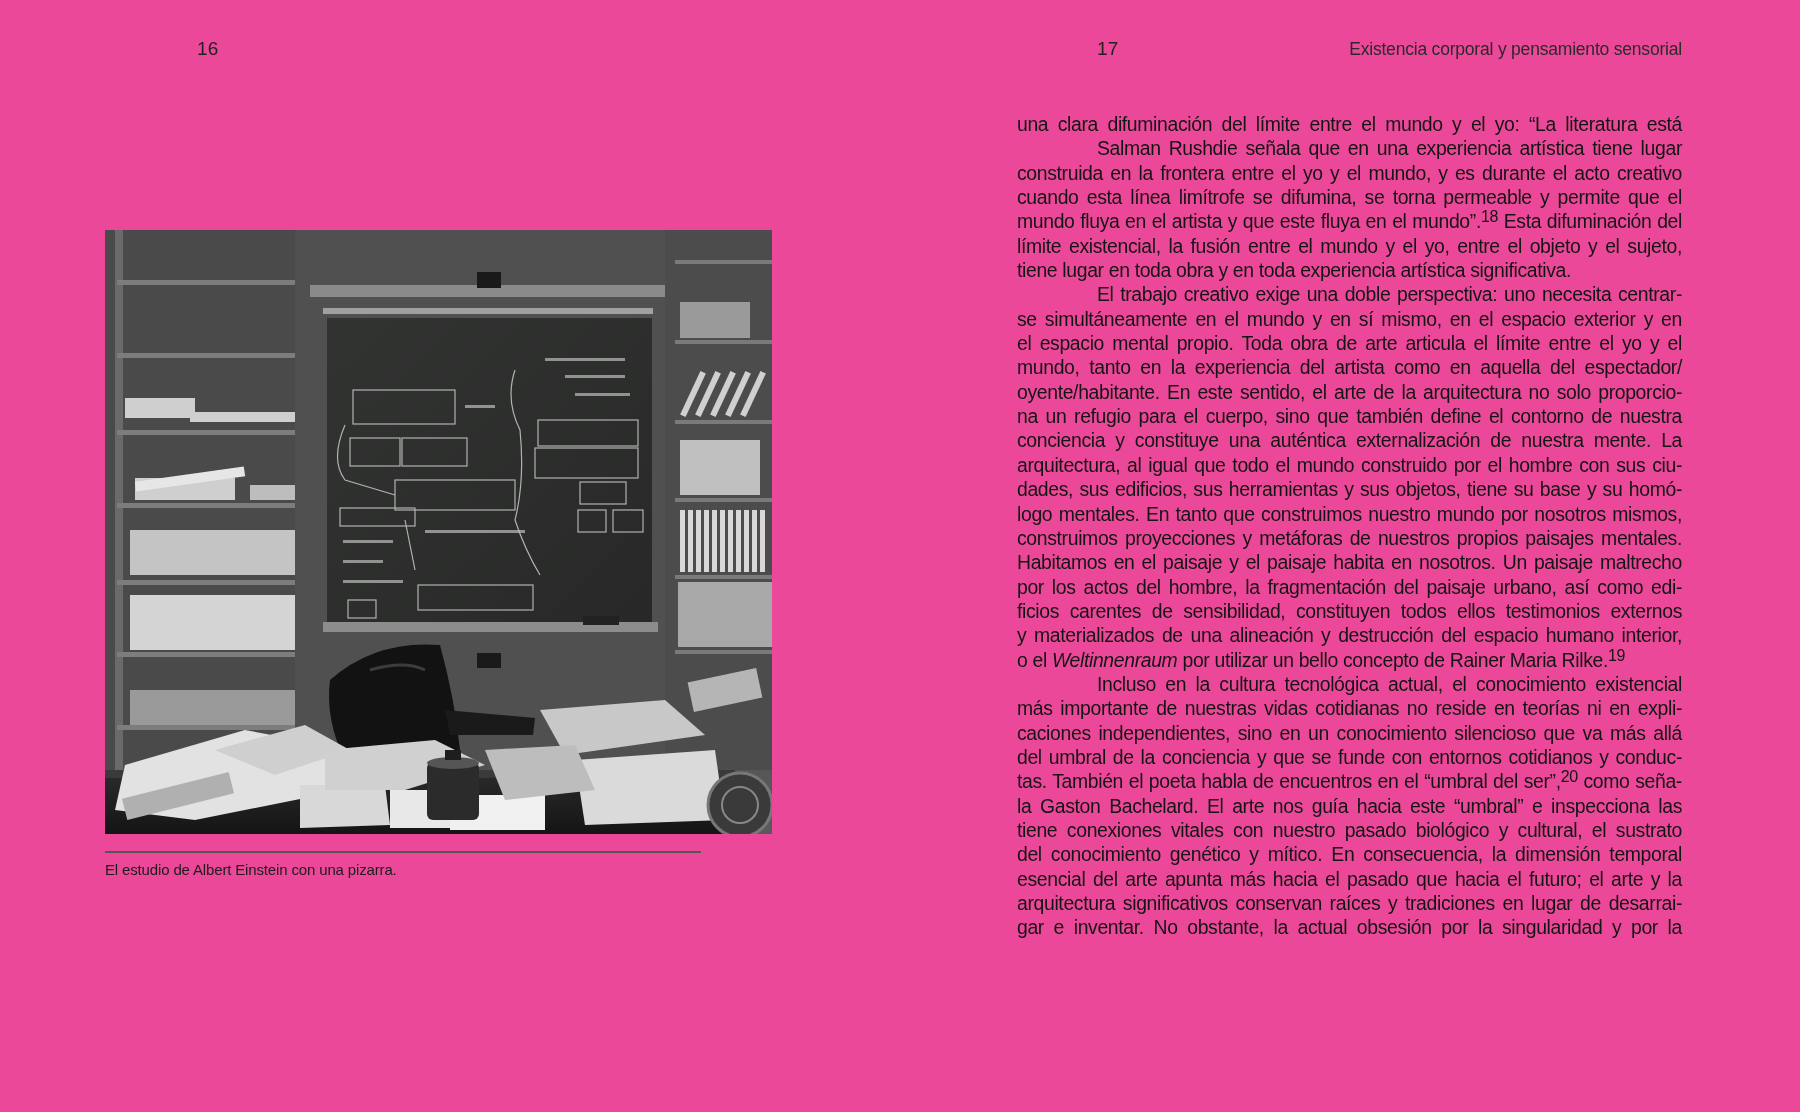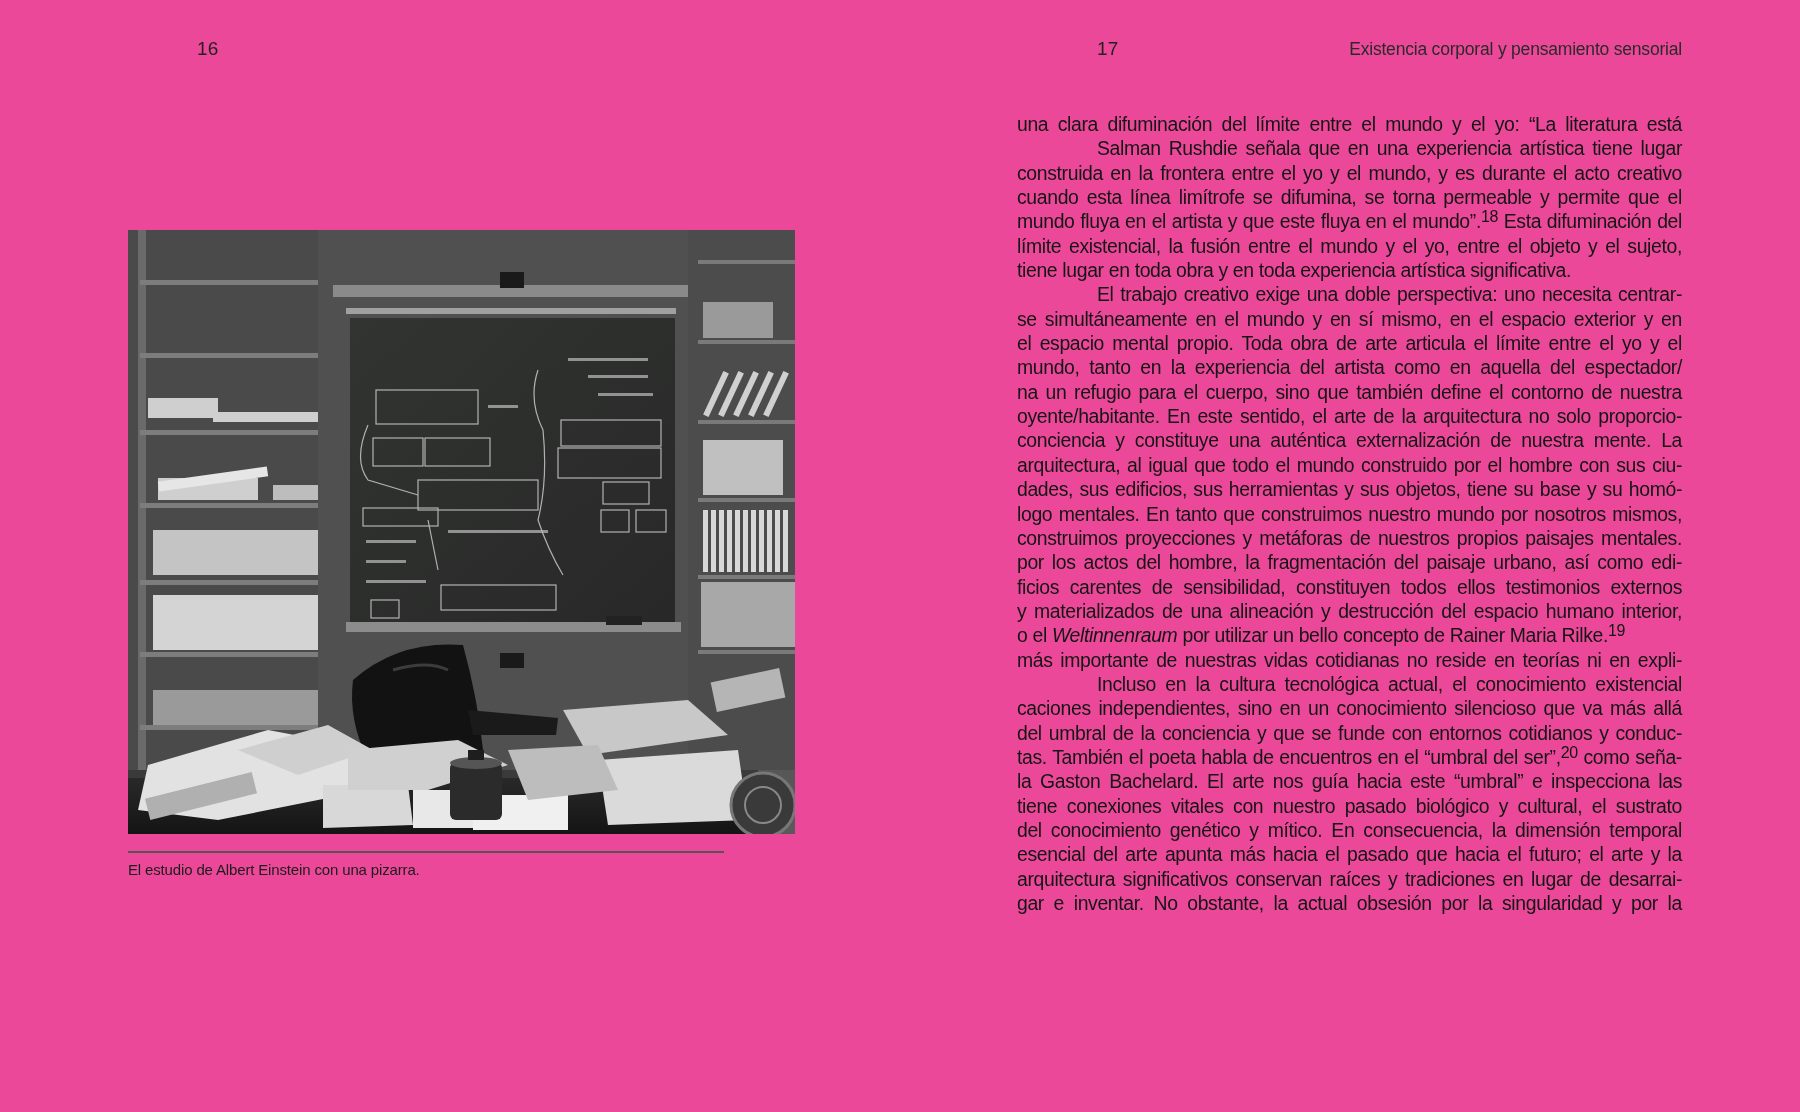--- a/index.html
+++ b/index.html
@@ -14,21 +14,21 @@
       letter-spacing: 0.2px;
     }
     #pn-left { left: 197px; }
     #pn-right { left: 1097px; }
     .running-head {
       position: absolute; top: 39px; right: 118px; font-size: 17.5px; color: #2a2a2a;
       letter-spacing: -0.2px; white-space: nowrap;
     }
 
     
-    .figure { position: absolute; left: 128px; top: 230px; width: 596px; }
+    .figure { position: absolute; left: 105px; top: 230px; width: 596px; }
     .photo {
       position: relative; width: 667px; height: 604px; background: #2c2c2c; overflow: hidden;
     }
     .photo svg { display: block; width: 100%; height: 100%; }
     .fig-rule { height: 1.5px; background: #555; margin-top: 17px; }
     .caption {
       font-size: 15px; margin-top: 8px; color: #1c1c1c; letter-spacing: -0.15px;
       font-family: "Liberation Sans", sans-serif;
     }
 
@@ -219,35 +219,36 @@
         <span class="line">cuando esta línea limítrofe se difumina, se torna permeable y permite que el</span>
         <span class="line">mundo fluya en el artista y que este fluya en el mundo”.<sup>18</sup> Esta difuminación del</span>
         <span class="line">límite existencial, la fusión entre el mundo y el yo, entre el objeto y el sujeto,</span>
         <span class="line last">tiene lugar en toda obra y en toda experiencia artística significativa.</span>
       </p>
       <p>
         <span class="line indent">El trabajo creativo exige una doble perspectiva: uno necesita centrar-</span>
         <span class="line">se simultáneamente en el mundo y en sí mismo, en el espacio exterior y en</span>
         <span class="line">el espacio mental propio. Toda obra de arte articula el límite entre el yo y el</span>
         <span class="line">mundo, tanto en la experiencia del artista como en aquella del espectador/</span>
+        <span class="line">oyente/habitante. En este sentido, el arte de la arquitectura no solo proporcio-</span>
         <span class="line">na un refugio para el cuerpo, sino que también define el contorno de nuestra</span>
-        <span class="line">oyente/habitante. En este sentido, el arte de la arquitectura no solo proporcio-</span>
         <span class="line">conciencia y constituye una auténtica externalización de nuestra mente. La</span>
         <span class="line">arquitectura, al igual que todo el mundo construido por el hombre con sus ciu-</span>
         <span class="line">dades, sus edificios, sus herramientas y sus objetos, tiene su base y su homó-</span>
         <span class="line">logo mentales. En tanto que construimos nuestro mundo por nosotros mismos,</span>
         <span class="line">construimos proyecciones y metáforas de nuestros propios paisajes mentales.</span>
+        <span class="line">Habitamos en el paisaje y el paisaje habita en nosotros. Un paisaje maltrecho</span>
         <span class="line">por los actos del hombre, la fragmentación del paisaje urbano, así como edi-</span>
         <span class="line">ficios carentes de sensibilidad, constituyen todos ellos testimonios externos</span>
         <span class="line">y materializados de una alineación y destrucción del espacio humano interior,</span>
         <span class="line last">o el <em>Weltinnenraum</em> por utilizar un bello concepto de Rainer Maria Rilke.<sup>19</sup></span>
       </p>
       <p>
+        <span class="line indent">Incluso en la cultura tecnológica actual, el conocimiento existencial</span>
         <span class="line">más importante de nuestras vidas cotidianas no reside en teorías ni en expli-</span>
-        <span class="line indent">Incluso en la cultura tecnológica actual, el conocimiento existencial</span>
         <span class="line">caciones independientes, sino en un conocimiento silencioso que va más allá</span>
         <span class="line">del umbral de la conciencia y que se funde con entornos cotidianos y conduc-</span>
         <span class="line">tas. También el poeta habla de encuentros en el “umbral del ser”,<sup>20</sup> como seña-</span>
         <span class="line">la Gaston Bachelard. El arte nos guía hacia este “umbral” e inspecciona las</span>
         <span class="line">tiene conexiones vitales con nuestro pasado biológico y cultural, el sustrato</span>
         <span class="line">del conocimiento genético y mítico. En consecuencia, la dimensión temporal</span>
         <span class="line">esencial del arte apunta más hacia el pasado que hacia el futuro; el arte y la</span>
         <span class="line">arquitectura significativos conservan raíces y tradiciones en lugar de desarrai-</span>
         <span class="line">gar e inventar. No obstante, la actual obsesión por la singularidad y por la</span>
       </p>

